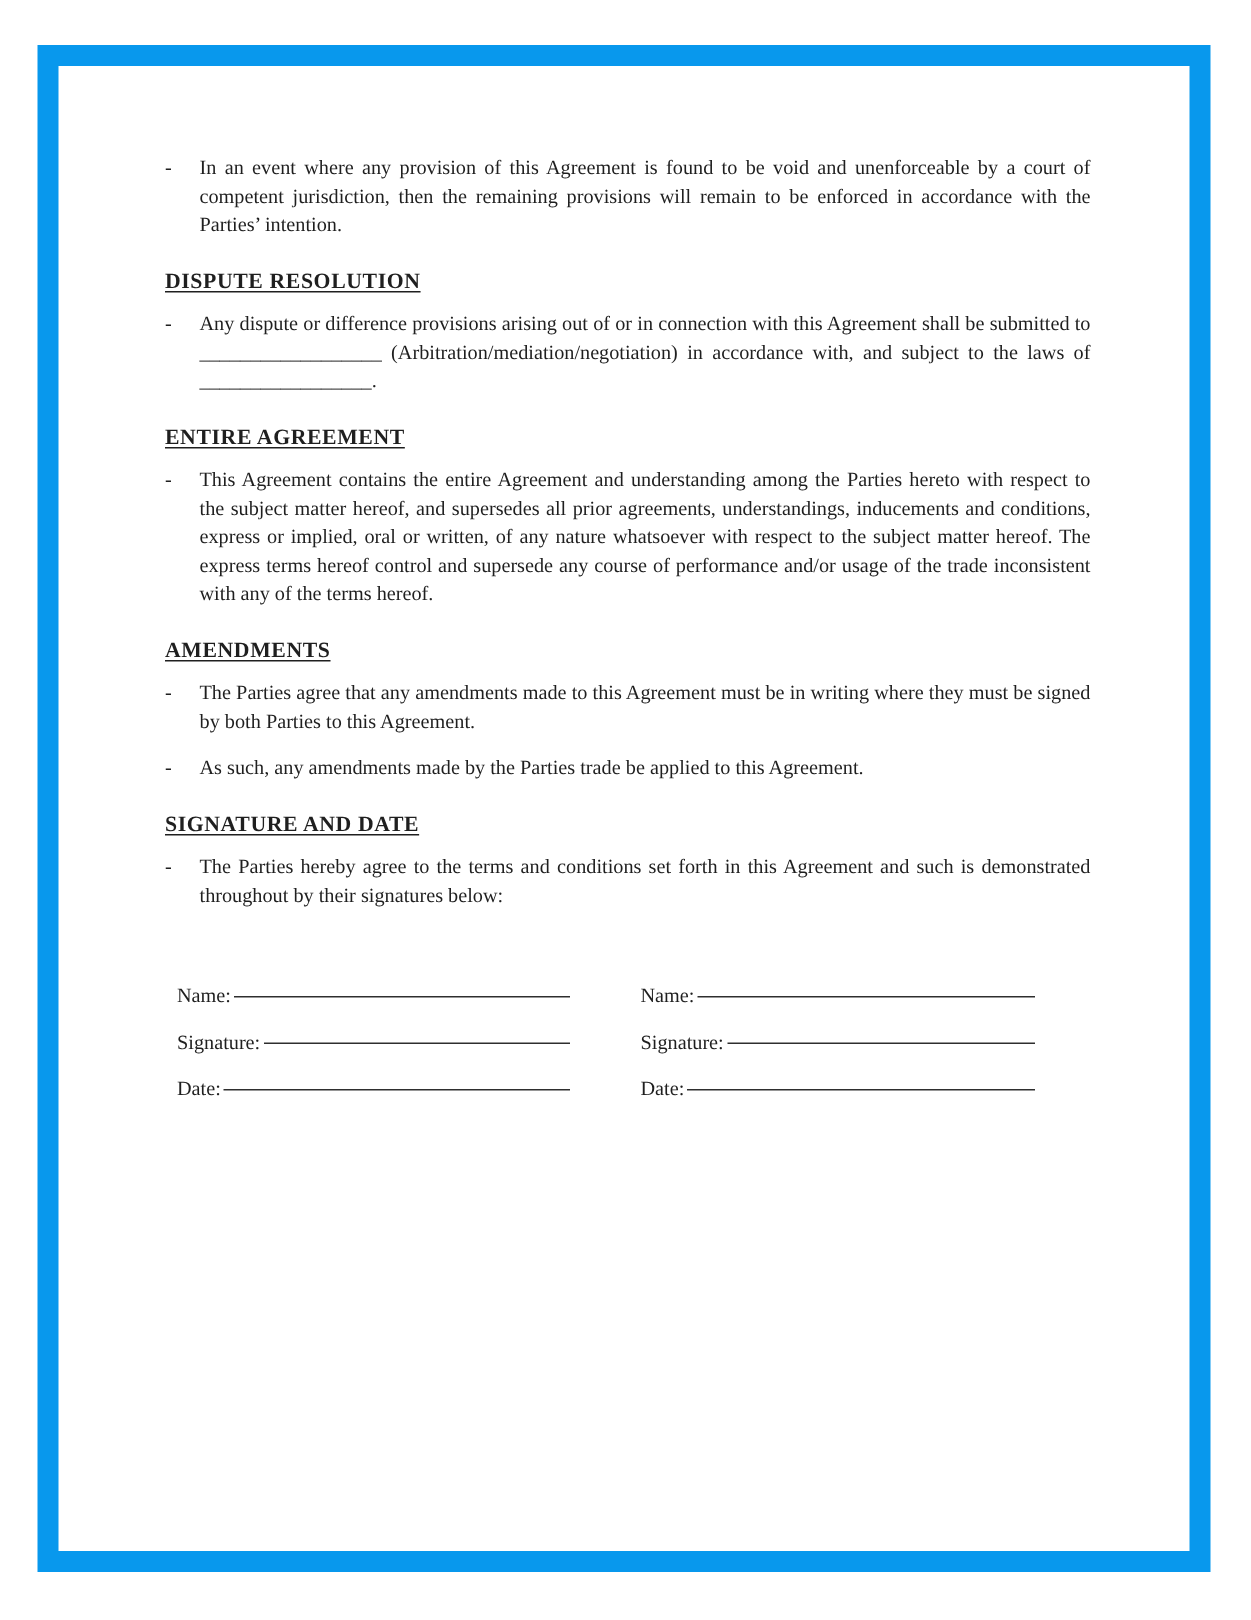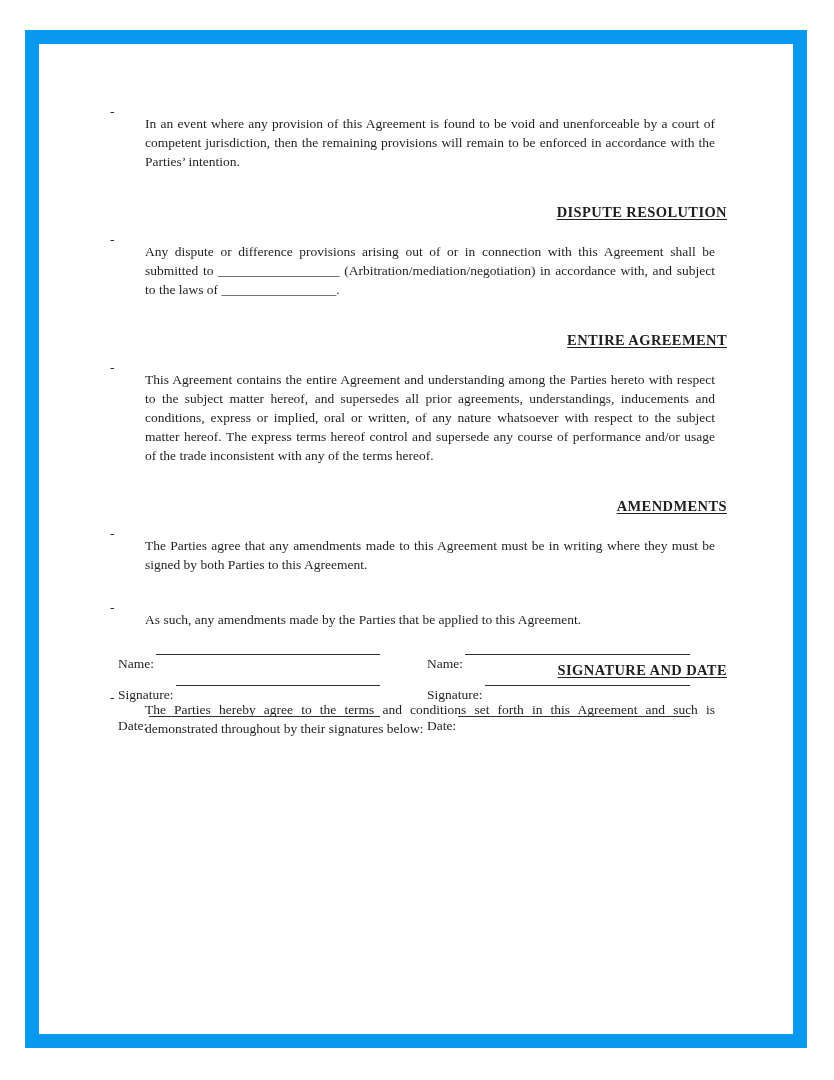--- a/index.html
+++ b/index.html
@@ -26,45 +26,44 @@
   
   .doc {
     position: absolute;
     left: 110px; top: 102px;
     width: 617px;
     font-size: 13.5px;
     line-height: 19px;
   }
   .clause { display: flex; margin: 0 0 12px 0; }
   .clause .dash { flex: 0 0 23px; }
-  .clause .clause-text { margin: 12px; text-align: justify; width: 594px; }
+  .clause .clause-text { margin: 0; text-align: justify; width: 594px; }
   .sec-heading {
     font-size: 14.5px;
     font-weight: bold;
     letter-spacing: 0.4px;
     text-decoration: underline;
     text-underline-offset: 2px;
     margin: 20px 0 8px 0;
     line-height: 19px;
-    text-align: right;
   }
 
   
   .sig {
     position: absolute;
     left: 118px; top: 654px;
     width: 572px;
     display: flex;
     justify-content: space-between;
     font-size: 13.5px;
   }
   .sig-col { width: 262px; }
   .sig-col.right { width: 263px; }
   .party { font-size: 14px; letter-spacing: 0.5px; line-height: 20px; margin-bottom: 14px; }
-  .sig-row { display: flex; align-items: flex-start; margin-bottom: 11px; line-height: 20px; }
+  .sig-row { display: flex; align-items: center; margin-bottom: 11px; line-height: 20px; }
   .sig-row .fill-line {
     flex: 1;
     border-bottom: 1.3px solid #2e2e2e;
     margin-left: 2px;
   }
 </style>
 </head>
 <body>
 
 <div class="canvas">
@@ -89,21 +88,21 @@
       <p class="clause-text">This Agreement contains the entire Agreement and understanding among the Parties hereto with respect to the subject matter hereof, and supersedes all prior agreements, understandings, inducements and conditions, express or implied, oral or written, of any nature whatsoever with respect to the subject matter hereof. The express terms hereof control and supersede any course of performance and/or usage of the trade inconsistent with any of the terms hereof.</p>
     </div>
 
     <div class="sec-heading">AMENDMENTS</div>
     <div class="clause">
       <span class="dash">-</span>
       <p class="clause-text">The Parties agree that any amendments made to this Agreement must be in writing where they must be signed by both Parties to this Agreement.</p>
     </div>
     <div class="clause">
       <span class="dash">-</span>
-      <p class="clause-text">As such, any amendments made by the Parties that be applied to this Agreement.</p>
+      <p class="clause-text">As such, any amendments made by the Parties trade be applied to this Agreement.</p>
     </div>
 
     <div class="sec-heading">SIGNATURE AND DATE</div>
     <div class="clause">
       <span class="dash">-</span>
       <p class="clause-text">The Parties hereby agree to the terms and conditions set forth in this Agreement and such is demonstrated throughout by their signatures below:</p>
     </div>
   </div>
 
   <div class="sig">

